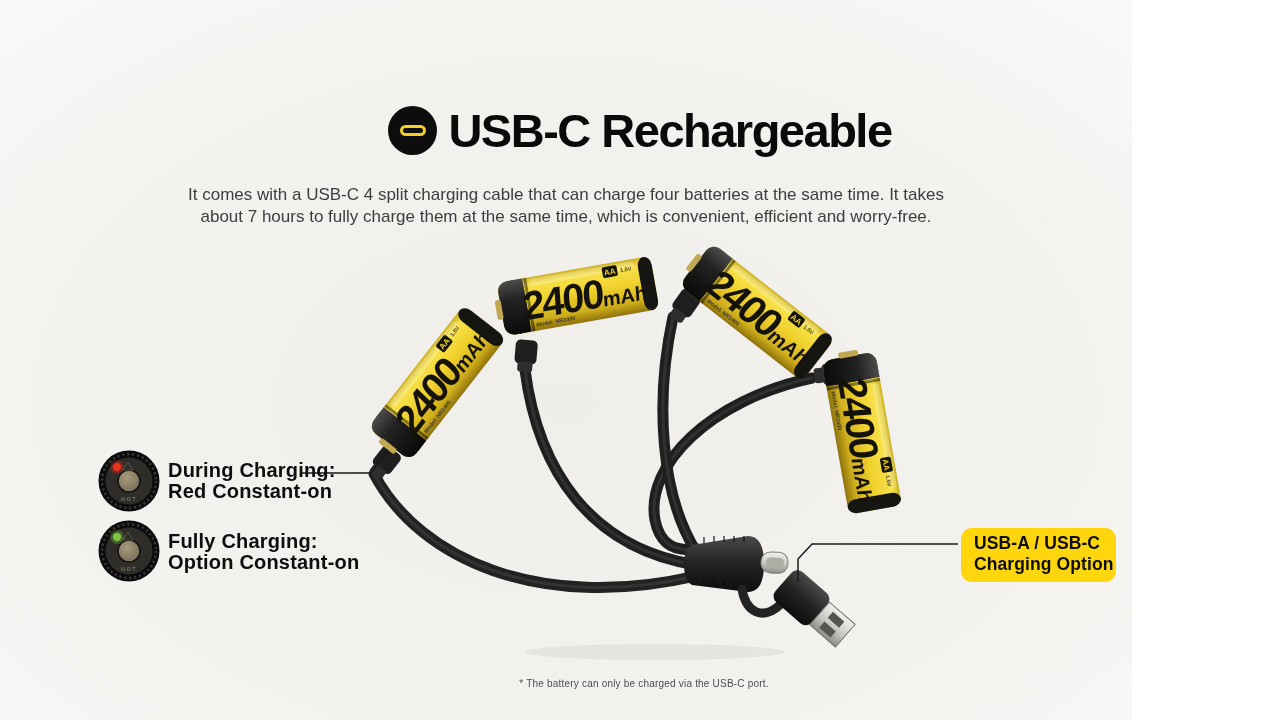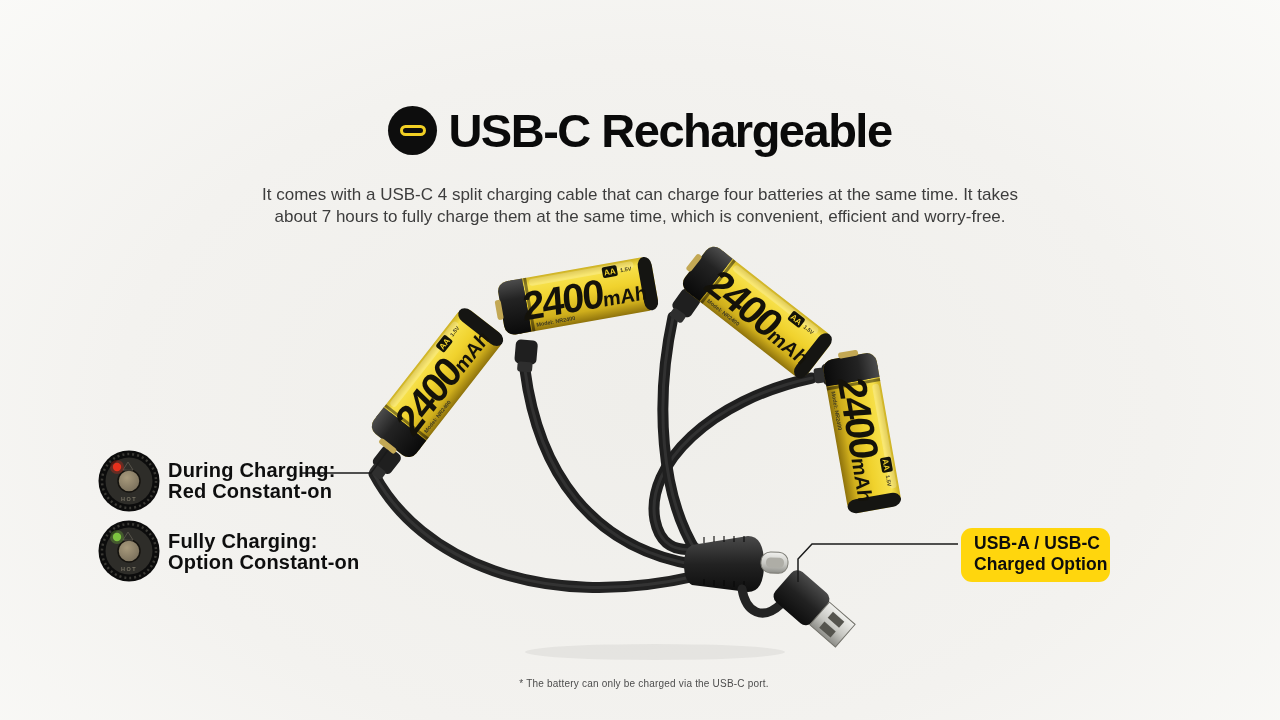--- a/index.html
+++ b/index.html
@@ -1,19 +1,19 @@
 <!DOCTYPE html>
 <html><head>
 <meta charset="utf-8">
 <style>
   * { margin:0; padding:0; box-sizing:border-box; }
   html,body { width:1280px; height:720px; }
   body { font-family:"Liberation Sans", sans-serif; }
   .stage {
-    position:relative; width:1280px; height:720px; overflow:hidden;
+    position:relative; width:1132px; height:720px; overflow:hidden;
     background: radial-gradient(ellipse 950px 620px at 50% 56%, #efeeea 0%, #f3f2ef 55%, #fbfbf9 100%);
   }
   
   .header { position:absolute; top:103px; left:0; width:1280px;
     display:flex; justify-content:center; align-items:center; gap:11px; }
   .usbc-badge { width:49px; height:49px; border-radius:50%; background:#0d0d0d;
     display:flex; align-items:center; justify-content:center; flex:0 0 auto; }
   .usbc-pill { width:26px; height:11px; border:3.2px solid #f2d024; border-radius:6px; }
   h1.title { font-size:47px; font-weight:800; color:#0a0a0a; letter-spacing:-1.5px; white-space:nowrap; }
   
@@ -187,17 +187,17 @@
     <div>During Charging:</div>
     <div>Red Constant-on</div>
   </div>
   <div class="ind-label second">
     <div>Fully Charging:</div>
     <div>Option Constant-on</div>
   </div>
 
   <div class="flex-badge" style="background: rgb(255, 214, 13);">
     <div>USB-A / USB-C</div>
-    <div>Charged Option</div>
+    <div>Charging Option</div>
   </div>
 
   <div class="footnote">* The battery can only be charged via the USB-C port.</div>
 </div>
 
 </body></html>

